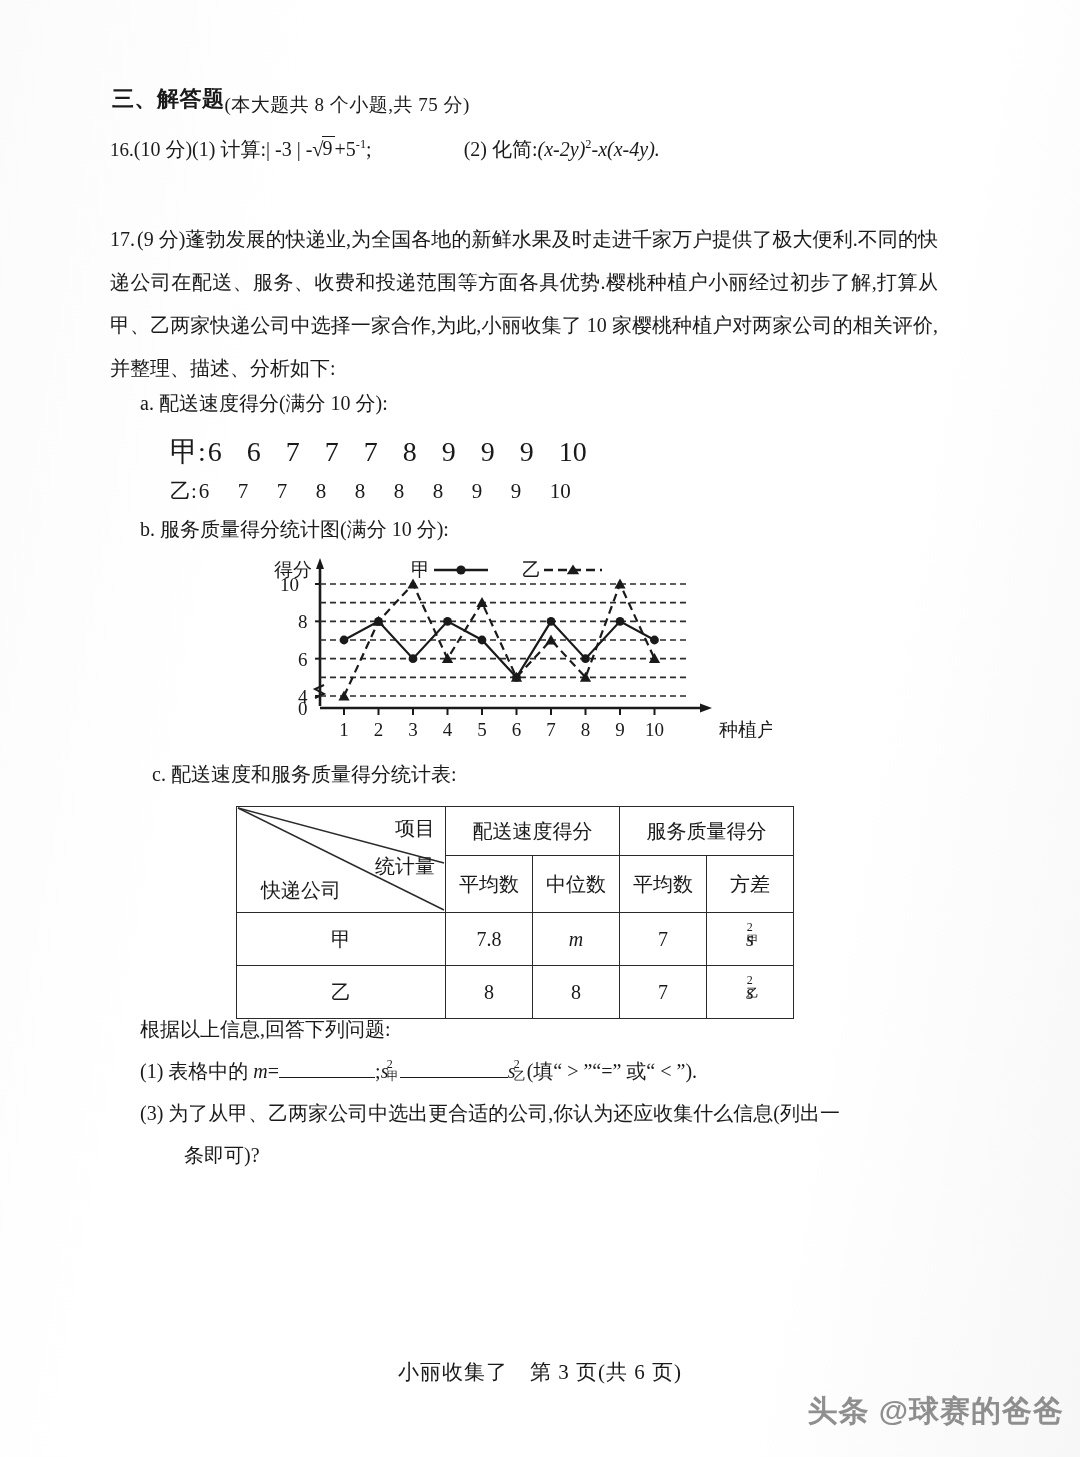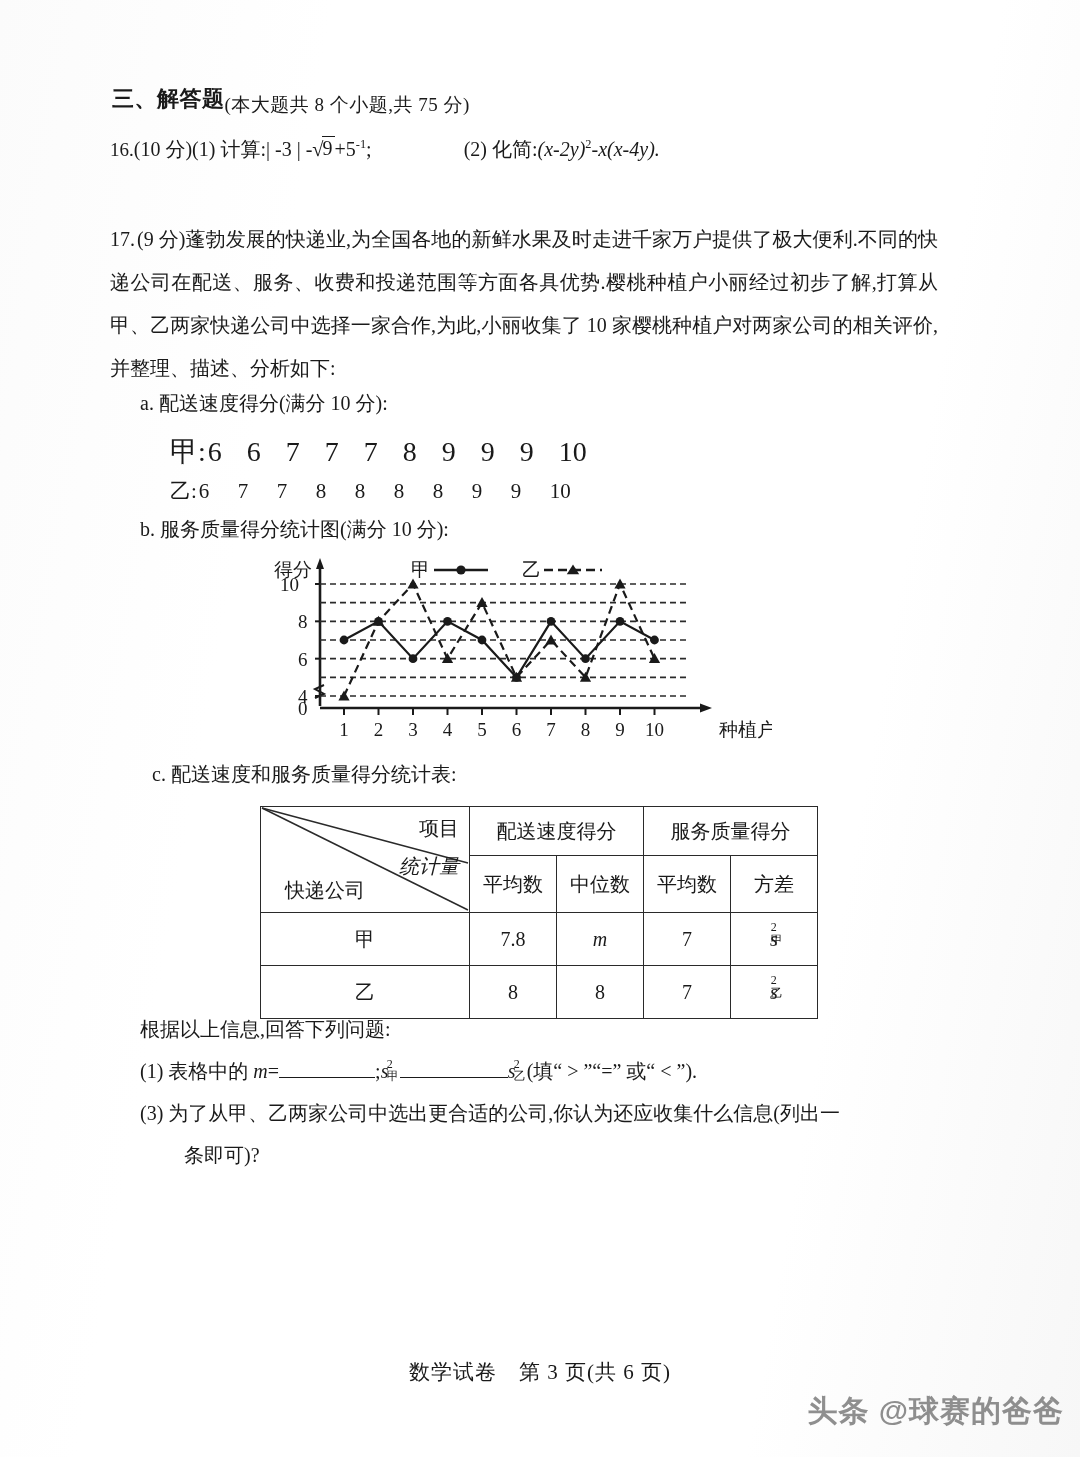--- a/index.html
+++ b/index.html
@@ -68,31 +68,30 @@
 
   
   .chart-wrap{position:absolute;left:272px;top:556px;width:500px;height:186px;}
   .chart-wrap svg{display:block;}
 
   
   .tbl{
     position:absolute;left:236px;top:806px;
     border-collapse:collapse;
     font-size:20px;
-    margin-left:24px;
   }
   .tbl td{
     border:1.6px solid #2a2a2a;
     text-align:center;vertical-align:middle;
     padding:0;
   }
   .tbl .corner{width:208px;height:104px;padding:0;position:relative;}
   .corner svg{position:absolute;left:0;top:0;}
   .corner .t-item{position:absolute;right:10px;top:8px;font-size:20px;}
-  .corner .t-stat{position:absolute;right:10px;top:46px;font-size:20px;font-style:italic;}
+  .corner .t-stat{position:absolute;right:10px;top:46px;font-size:20px;}
   .corner .t-comp{position:absolute;left:24px;bottom:8px;font-size:20px;}
   .tbl .hcat{height:48px;font-size:20px;}
   .tbl .hsub{height:56px;font-size:20px;}
   .tbl .w1{width:86px;}
   .tbl .w2{width:86px;}
   .tbl .w3{width:86px;}
   .tbl .w4{width:86px;}
   .tbl .body td{height:52px;font-size:20px;}
 
   
@@ -296,18 +295,18 @@
     </table>
 
   <div class="qs">
     <div class="line">根据以上信息,回答下列问题:</div>
     <div class="line"><span>(1) 表格中的</span> <span class="it">m</span><span>=</span><span class="blank b1"></span><span>;</span><span class="sqsub"><span class="b">s</span><span class="p">2</span><span class="q">甲</span></span><span class="blank b2"></span><span class="sqsub"><span class="b">s</span><span class="p">2</span><span class="q">乙</span></span><span>(填“ &gt; ”“=” 或“ &lt; ”).</span></div>
     <div class="wrapline">(3) 为了从甲、乙两家公司中选出更合适的公司,你认为还应收集什么信息(列出一</div>
     <div class="wrapline indent">条即可)?</div>
   </div>
 
   <div class="footer">
-    <span>数学试卷</span><span class="sp"></span><span>第 3 页(共 6 页)</span>
+    <span>小丽收集了</span><span class="sp"></span><span>第 3 页(共 6 页)</span>
   </div>
 
   <div class="watermark">头条 @球赛的爸爸</div>
 
 </div>
 
 </body></html>

